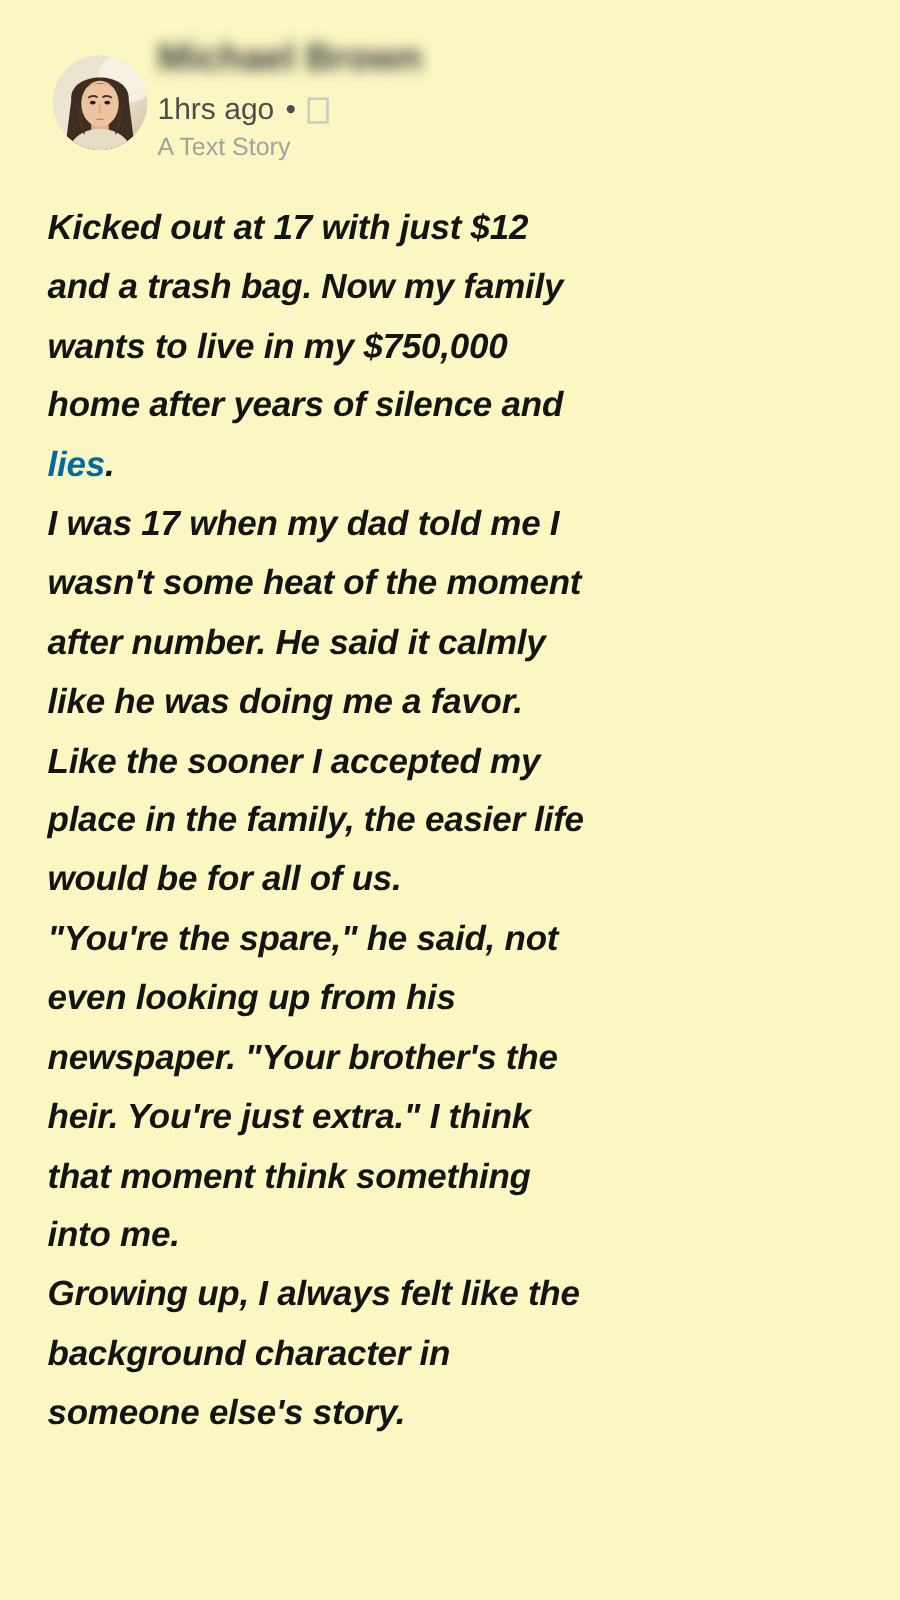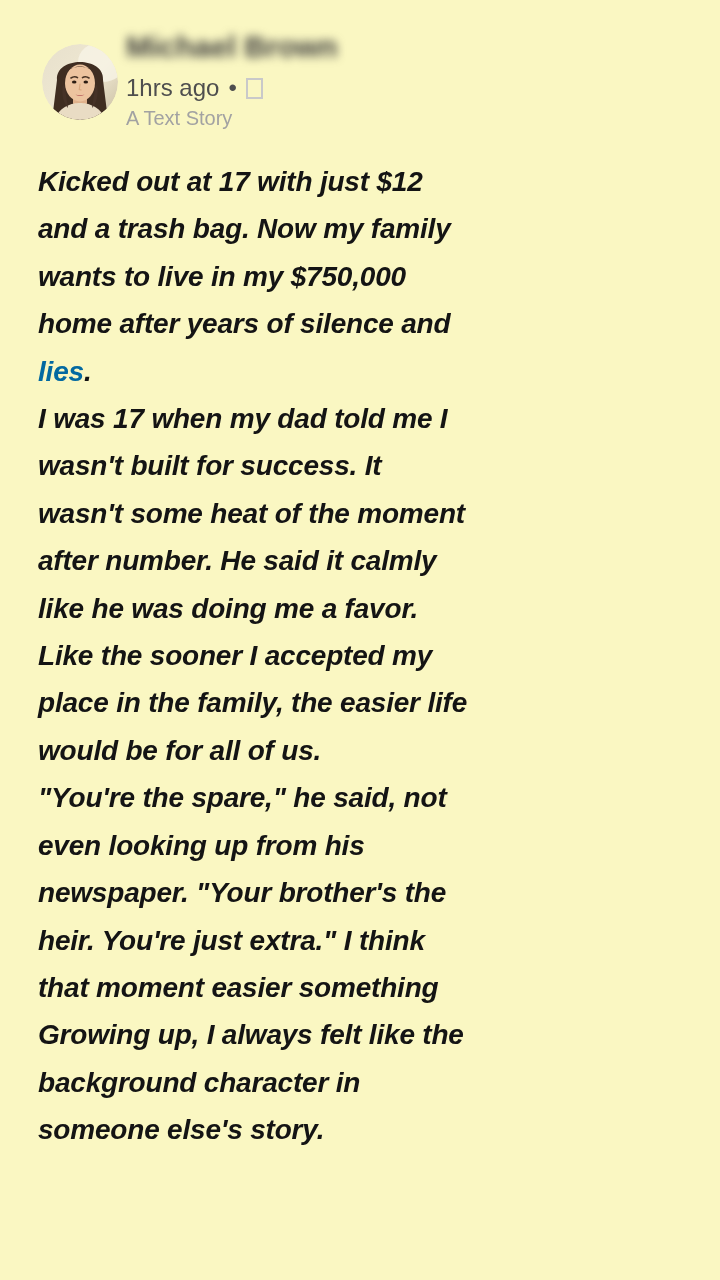--- a/index.html
+++ b/index.html
@@ -131,30 +131,30 @@
     <div class="post-type">A Text Story</div>
   </div>
 
   <div class="story" style="color: rgb(20, 20, 20);">
       <div><span>Kicked out at 17 with just $12</span></div>
       <div><span>and a trash bag. Now my family</span></div>
       <div><span>wants to live in my $750,000</span></div>
       <div><span>home after years of silence and</span></div>
       <div><span style="color: #0369a1;">lies</span><span>.</span></div>
       <div><span>I was 17 when my dad told me I</span></div>
-      <div><span>wasn't built for success. It</span></div>
       <div><span>wasn't some heat of the moment</span></div>
       <div><span>after number. He said it calmly</span></div>
       <div><span>like he was doing me a favor.</span></div>
       <div><span>Like the sooner I accepted my</span></div>
       <div><span>place in the family, the easier life</span></div>
       <div><span>would be for all of us.</span></div>
       <div><span>"You're the spare," he said, not</span></div>
       <div><span>even looking up from his</span></div>
       <div><span>newspaper. "Your brother's the</span></div>
       <div><span>heir. You're just extra." I think</span></div>
-      <div><span>that moment easier something</span></div>
+      <div><span>that moment think something</span></div>
+      <div><span>into me.</span></div>
       <div><span>Growing up, I always felt like the</span></div>
       <div><span>background character in</span></div>
       <div><span>someone else's story.</span></div>
     </div>
 
 </div>
 
 </body></html>

